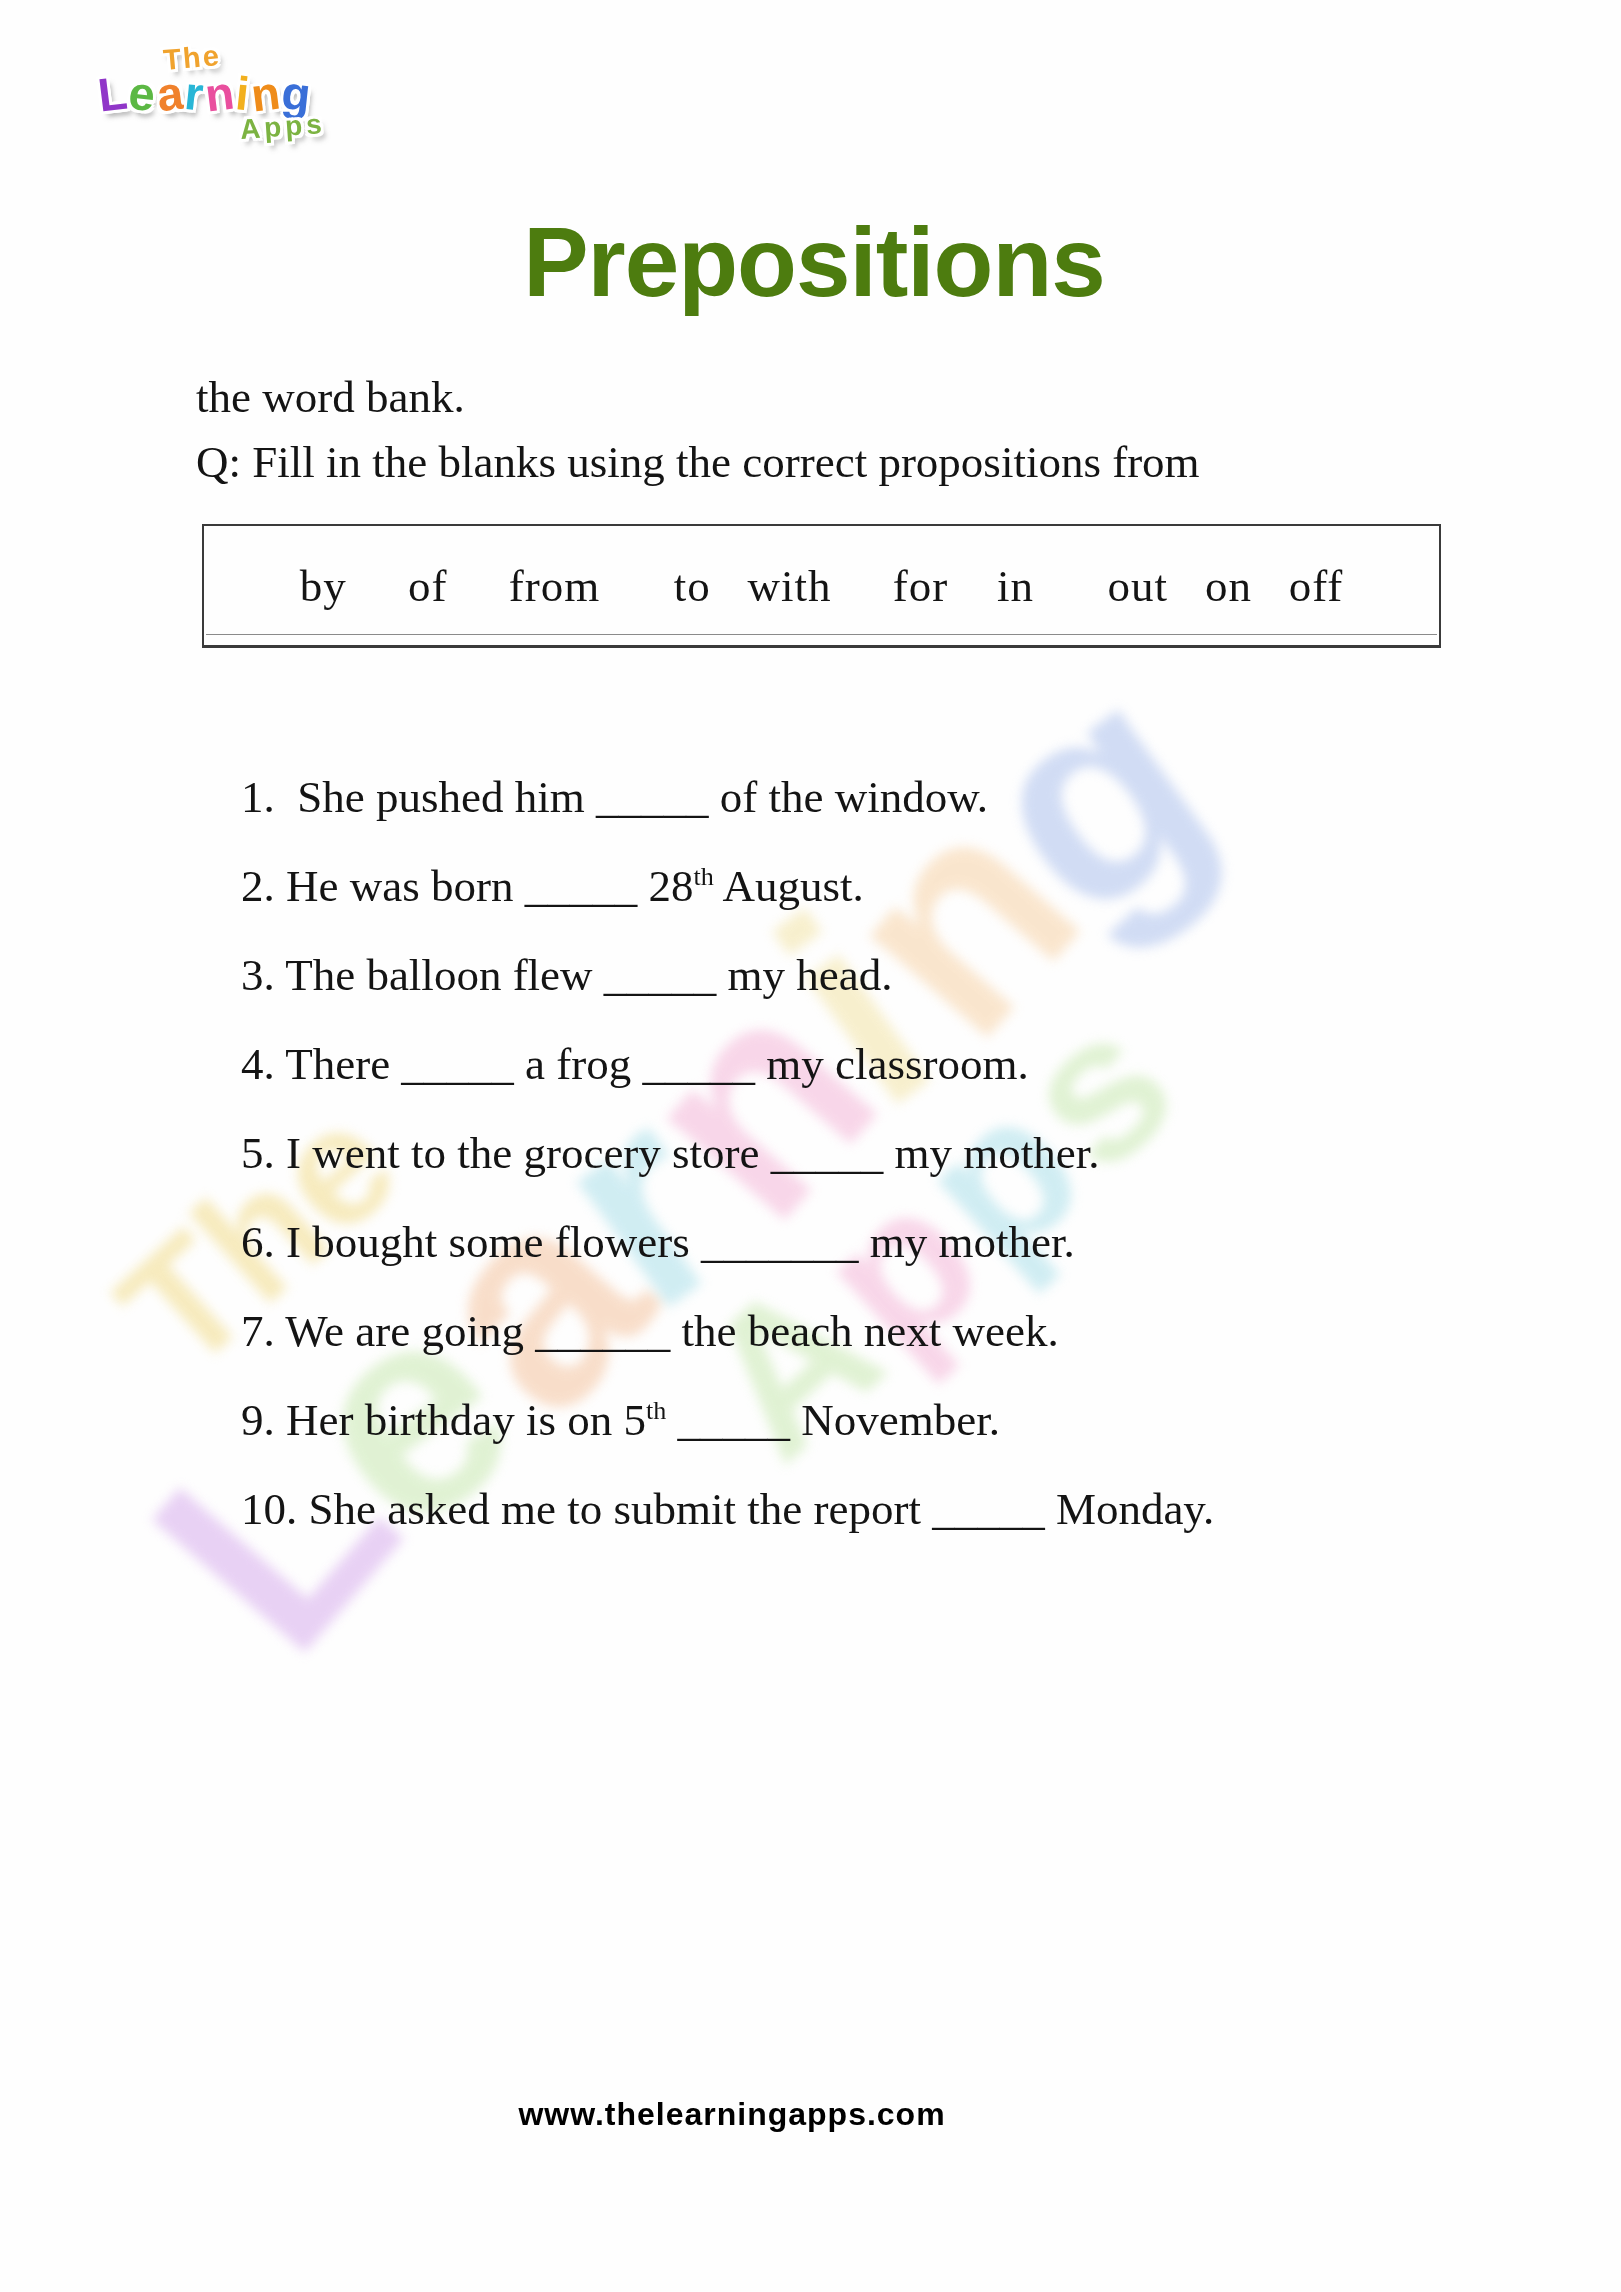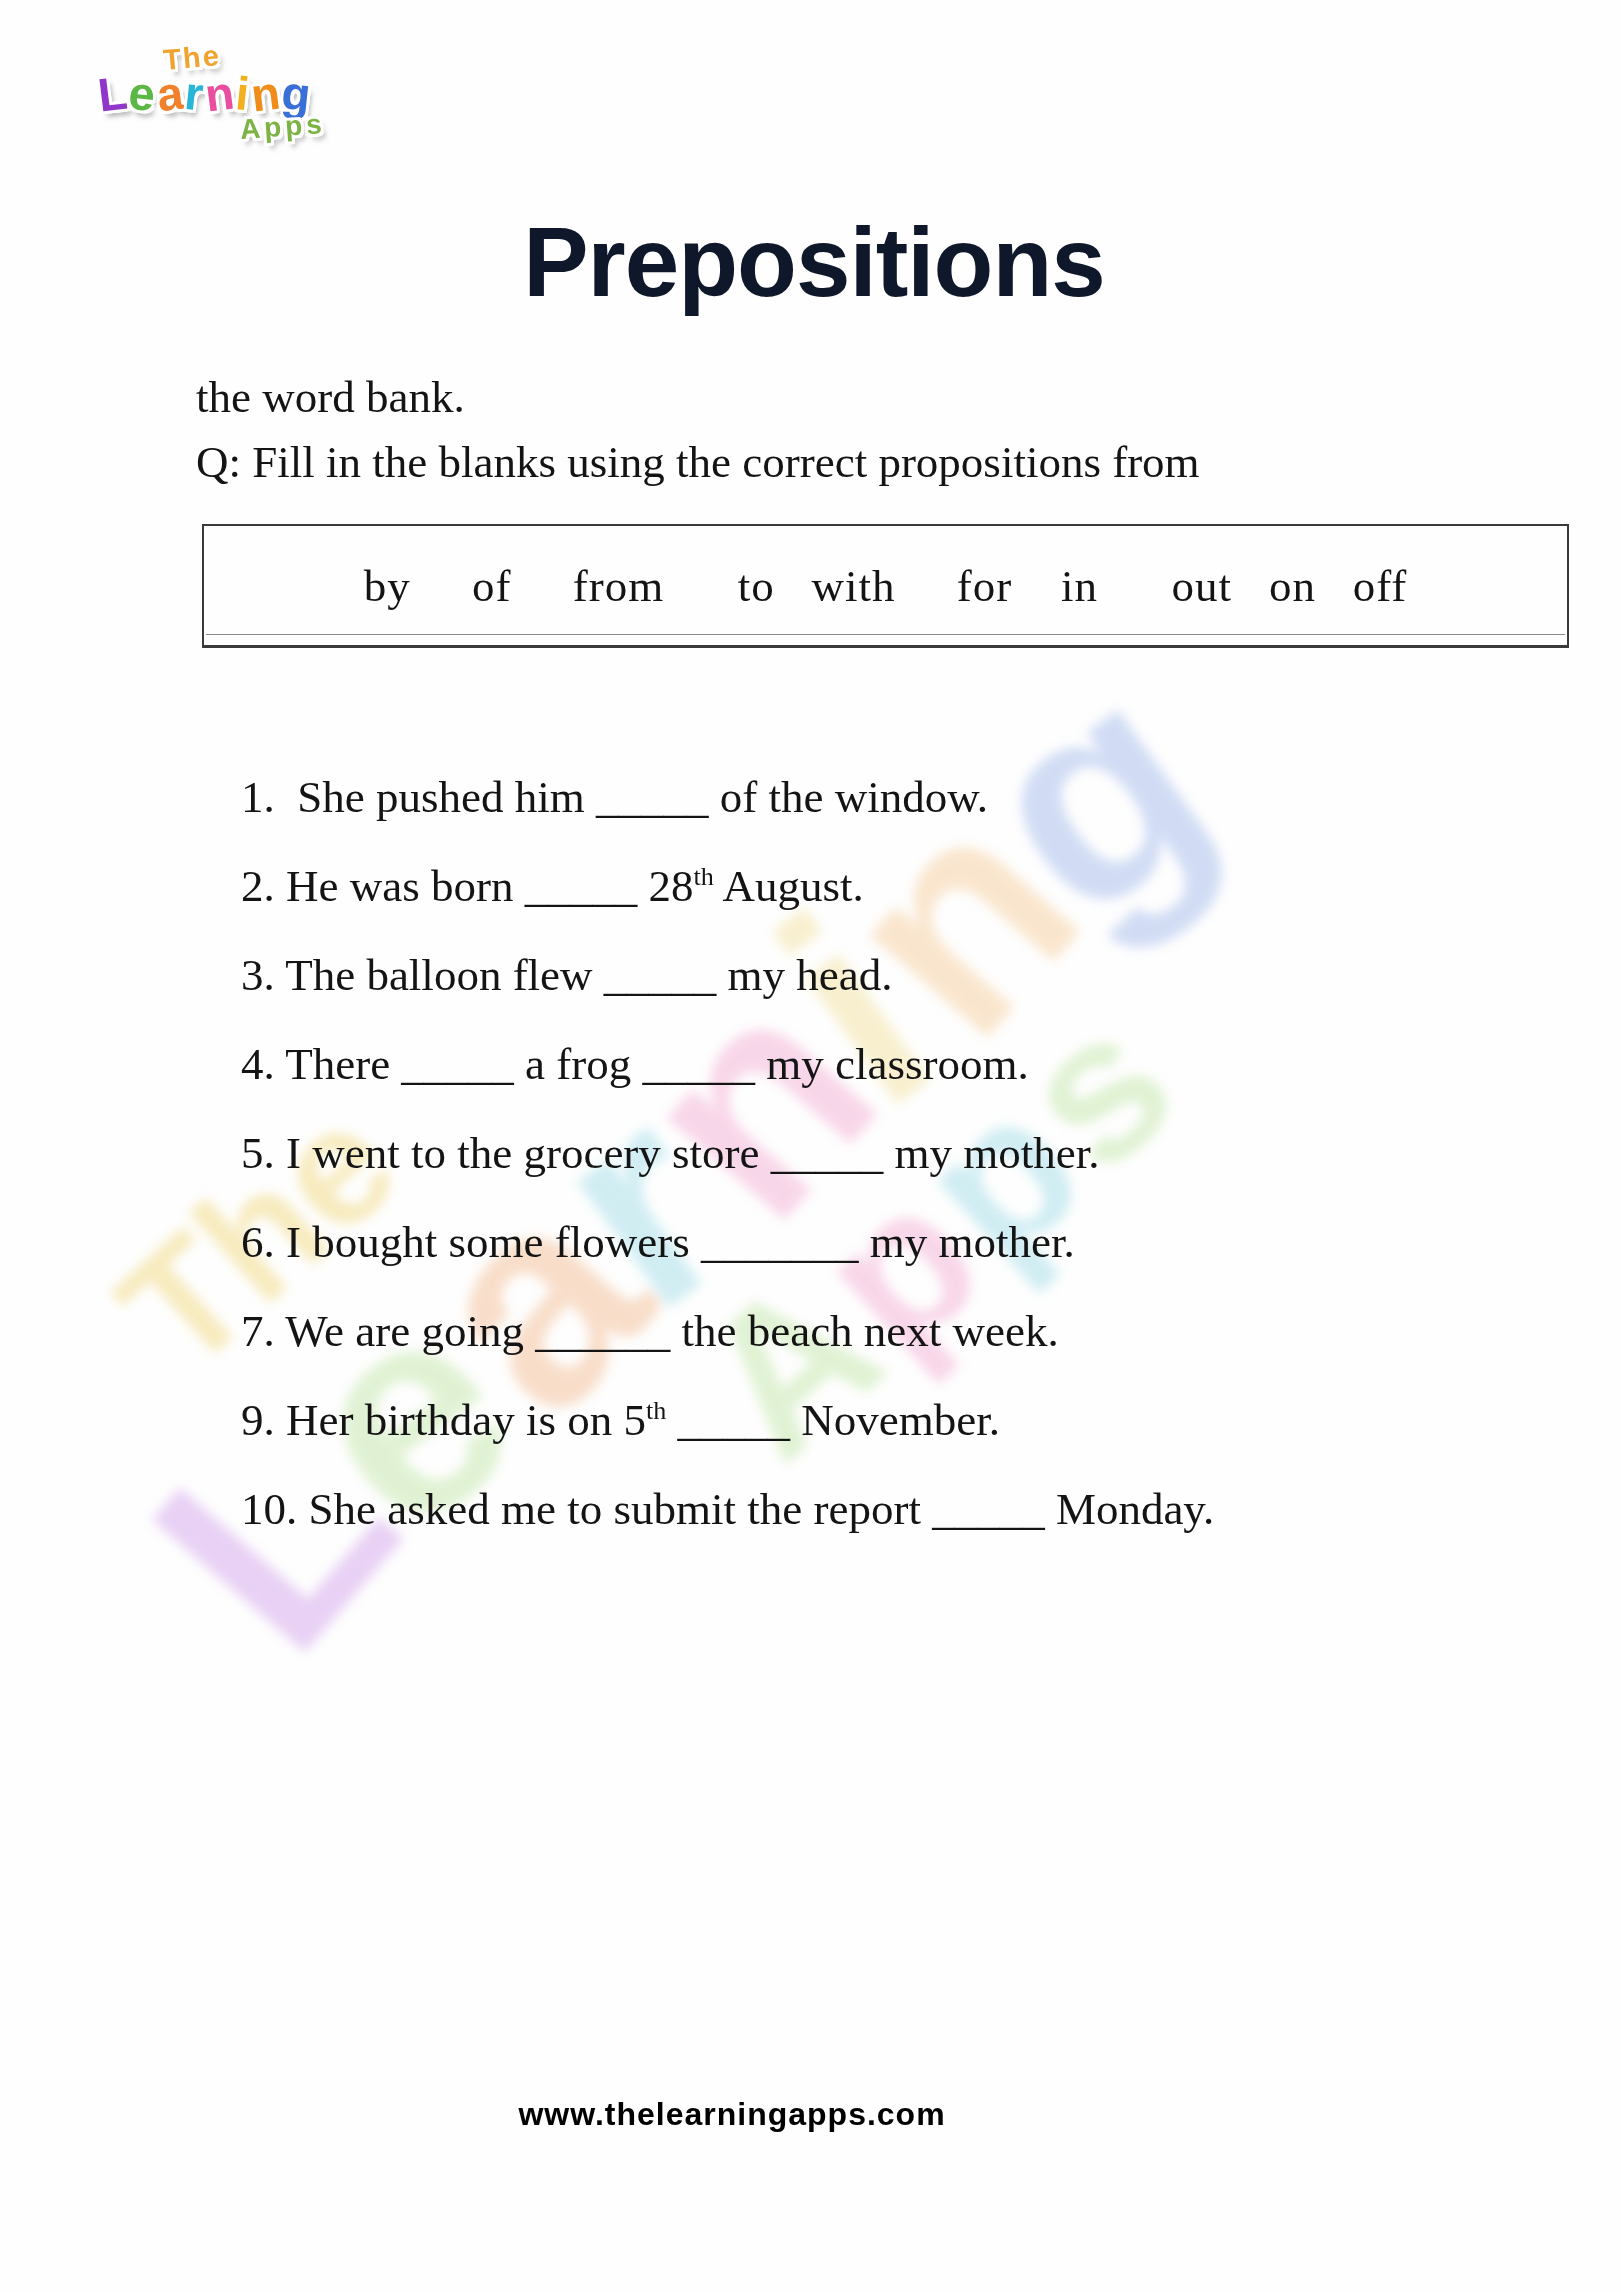--- a/index.html
+++ b/index.html
@@ -53,30 +53,30 @@
   .logo-learning span:nth-child(odd){transform:rotate(-7deg);}
   .logo-learning span:nth-child(even){transform:rotate(6deg);}
   .logo-apps{font-size:28px;margin-left:142px;margin-top:-3.9px;transform:rotate(-4deg);letter-spacing:3.9px;}
 
   
   .title{
     position:absolute;left:814px;top:206px;transform:translateX(-50%);
     z-index:1;
     font-family:"Liberation Sans","DejaVu Sans",sans-serif;
     font-weight:bold;font-size:98px;letter-spacing:-1px;
-    color:#0f172a;white-space:nowrap;
+    color:#4d7c0f;white-space:nowrap;
   }
   .question{
     position:absolute;left:196px;top:365px;width:1264px;z-index:1;
     font-size:45px;line-height:65px;
   }
   .q-line{white-space:nowrap;}
 
   .wordbank{
-    position:absolute;left:202px;top:524px;width:1367px;height:124px;z-index:1;
+    position:absolute;left:202px;top:524px;width:1239px;height:124px;z-index:1;
     box-sizing:border-box;
     border:2px solid #3a3a3a;
     border-bottom:3.9px solid #3a3a3a;
     background:rgba(255,255,255,0.25);
     display:flex;align-items:center;justify-content:center;
   }
   .wordbank::after{
     content:"";position:absolute;left:2px;right:2px;bottom:9.8px;height:1px;background:#8a8a8a;
   }
   .wordbank-words{

